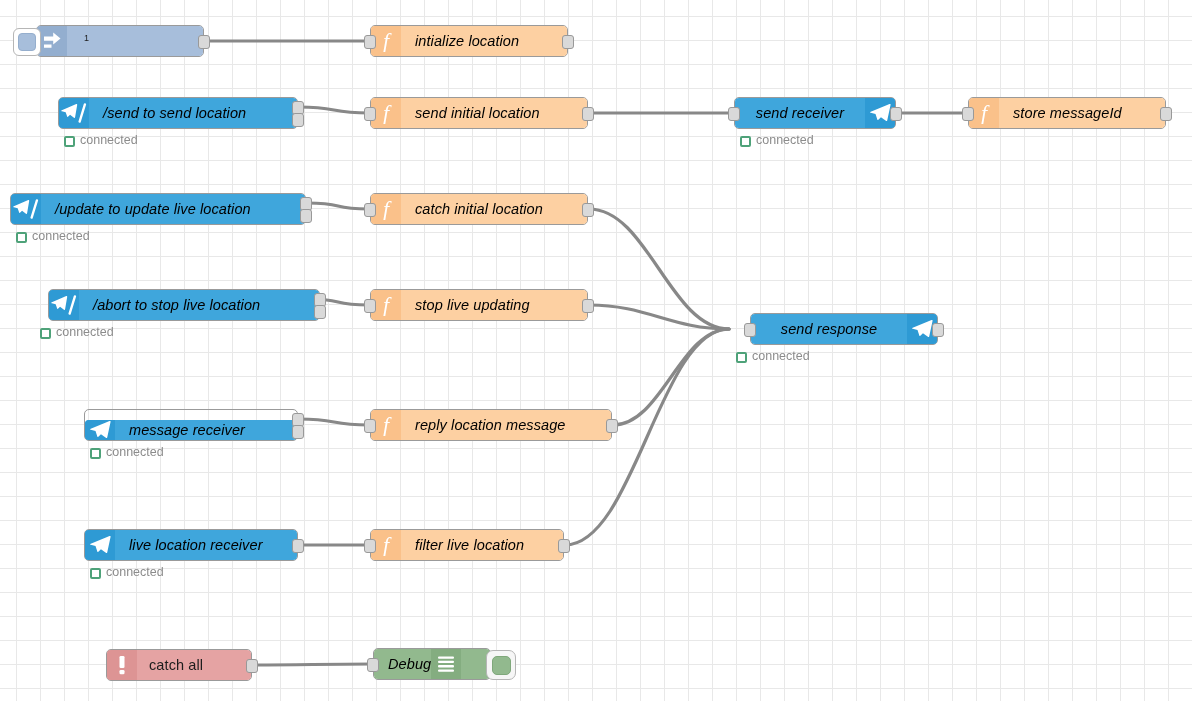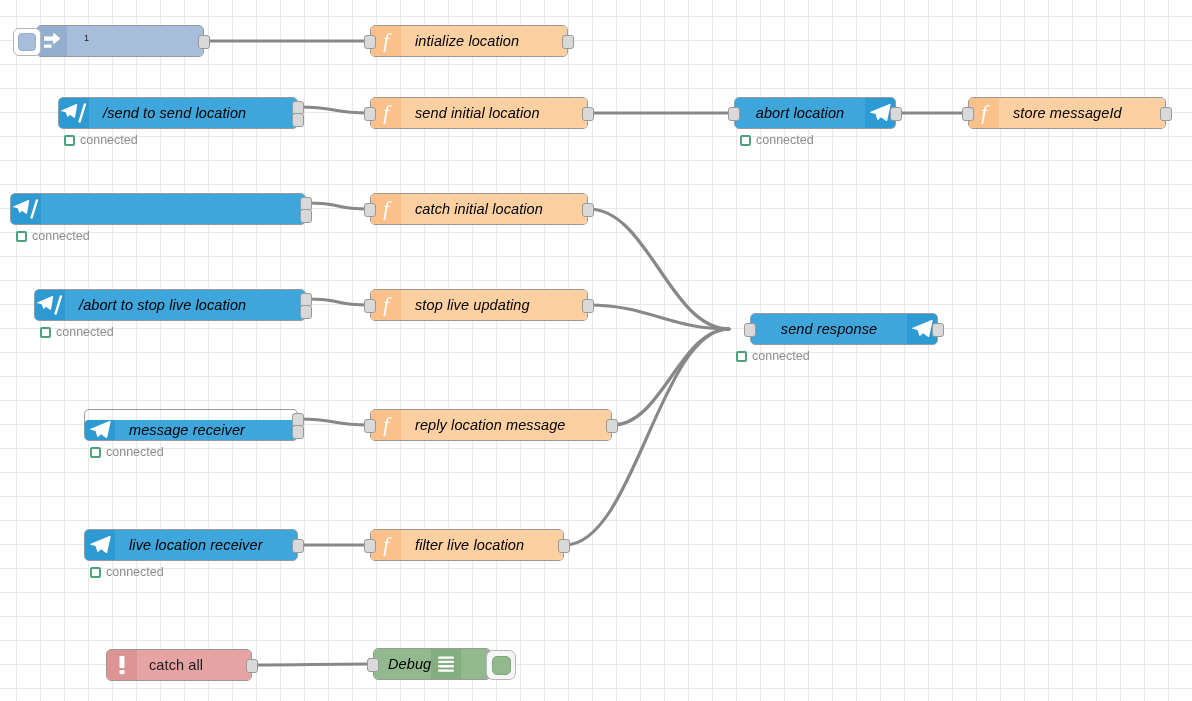--- a/index.html
+++ b/index.html
@@ -81,21 +81,21 @@
   
   .dbgbtn{
     position:absolute;right:-26px;top:1px;width:28px;height:28px;
     background:#f6f6f6;border:1px solid #b6b6b6;border-radius:7px;
     display:flex;align-items:center;justify-content:center;
   }
   .dbgbtn .sq{width:17px;height:17px;border-radius:5px;background:#92b98e;border:1px solid #7fa87b;}
 
   
   .status{
-    position:absolute;display:flex;align-items:center;gap:5px;
+    position:absolute;display:flex;align-items:flex-end;gap:5px;
     font-size:12.5px;color:#8c8c8c;white-space:nowrap;
   }
   .status .dot{
     width:11px;height:11px;border:2px solid #4ea279;border-radius:2px;background:transparent;
     box-sizing:border-box;
   }
   .sup{font-size:9px;vertical-align:super;margin-left:3px;}
 </style>
 </head>
 <body>
@@ -168,21 +168,21 @@
               <text x="10" y="18" text-anchor="middle" font-family="Liberation Serif, serif" font-style="italic" font-size="22" fill="#fff">f</text>
             </svg>
           </div>
           <div class="label">send initial location</div>
         </div>
         <div class="port in" style="top: 9px;"></div>
         <div class="port out" style="top: 9px;"></div>
       </div>
       <div class="node n-tg out" style="left: 734px; top: 97px; width: 162px;">
         <div class="body">
-          <div class="label">abort location</div>
+          <div class="label">send receiver</div>
           <div class="iconcell right">
             <svg width="22" height="20" viewBox="0 0 24 22">
               <path d="M22.5 1.2 1.8 9.6c-.9.35-.85 1.0.05 1.22l5.2 1.3 2.0 6.0c.25.7.6.85 1.1.35l2.9-2.85 5.4 4.0c.8.55 1.35.27 1.55-.75L23.6 2.2c.25-1.15-.4-1.5-1.1-1.0z" fill="#ffffff"></path>
             </svg>
           </div>
         </div>
         <div class="port in" style="top: 9px;"></div>
         <div class="port out" style="top: 9px;"></div>
       </div>
       <div class="status" style="left: 740px; top: 133px;">
@@ -202,41 +202,42 @@
         <div class="port out" style="top: 9px;"></div>
       </div>
       <div class="node n-tg" style="left: 10px; top: 193px; width: 296px;">
         <div class="body">
           <div class="iconcell">
             <svg width="28" height="20" viewBox="0 0 30 22">
               <path d="M17.5 1.2 1.6 7.9c-.85.35-.8 1.0.05 1.2l4.2 1.05 1.6 4.8c.2.6.5.7.9.3l2.3-2.3 4.3 3.2c.65.45 1.1.2 1.25-.6L18.5 2.1c.2-.95-.35-1.25-1-.9z" fill="#ffffff"></path>
               <path d="M27 1.5 21.2 20.5" stroke="#ffffff" stroke-width="2.6" stroke-linecap="round"></path>
             </svg>
           </div>
+          <div class="label">/update to update live location</div>
         </div>
         <div class="port out" style="top: 3px;"></div>
         <div class="port out" style="top: 15px;"></div>
       </div>
       <div class="status" style="left: 16px; top: 229px;">
         <span class="dot"></span>
         <span>connected</span>
       </div>
       <div class="node n-func" style="left: 370px; top: 193px; width: 218px;">
         <div class="body">
           <div class="iconcell">
             <svg width="20" height="22" viewBox="0 0 20 22">
               <text x="10" y="18" text-anchor="middle" font-family="Liberation Serif, serif" font-style="italic" font-size="22" fill="#fff">f</text>
             </svg>
           </div>
           <div class="label">catch initial location</div>
         </div>
         <div class="port in" style="top: 9px;"></div>
         <div class="port out" style="top: 9px;"></div>
       </div>
-      <div class="node n-tg" style="left: 34px; top: 289px; width: 272px;">
+      <div class="node n-tg" style="left: 48px; top: 289px; width: 272px;">
         <div class="body">
           <div class="iconcell">
             <svg width="28" height="20" viewBox="0 0 30 22">
               <path d="M17.5 1.2 1.6 7.9c-.85.35-.8 1.0.05 1.2l4.2 1.05 1.6 4.8c.2.6.5.7.9.3l2.3-2.3 4.3 3.2c.65.45 1.1.2 1.25-.6L18.5 2.1c.2-.95-.35-1.25-1-.9z" fill="#ffffff"></path>
               <path d="M27 1.5 21.2 20.5" stroke="#ffffff" stroke-width="2.6" stroke-linecap="round"></path>
             </svg>
           </div>
           <div class="label">/abort to stop live location</div>
         </div>
         <div class="port out" style="top: 3px;"></div>

